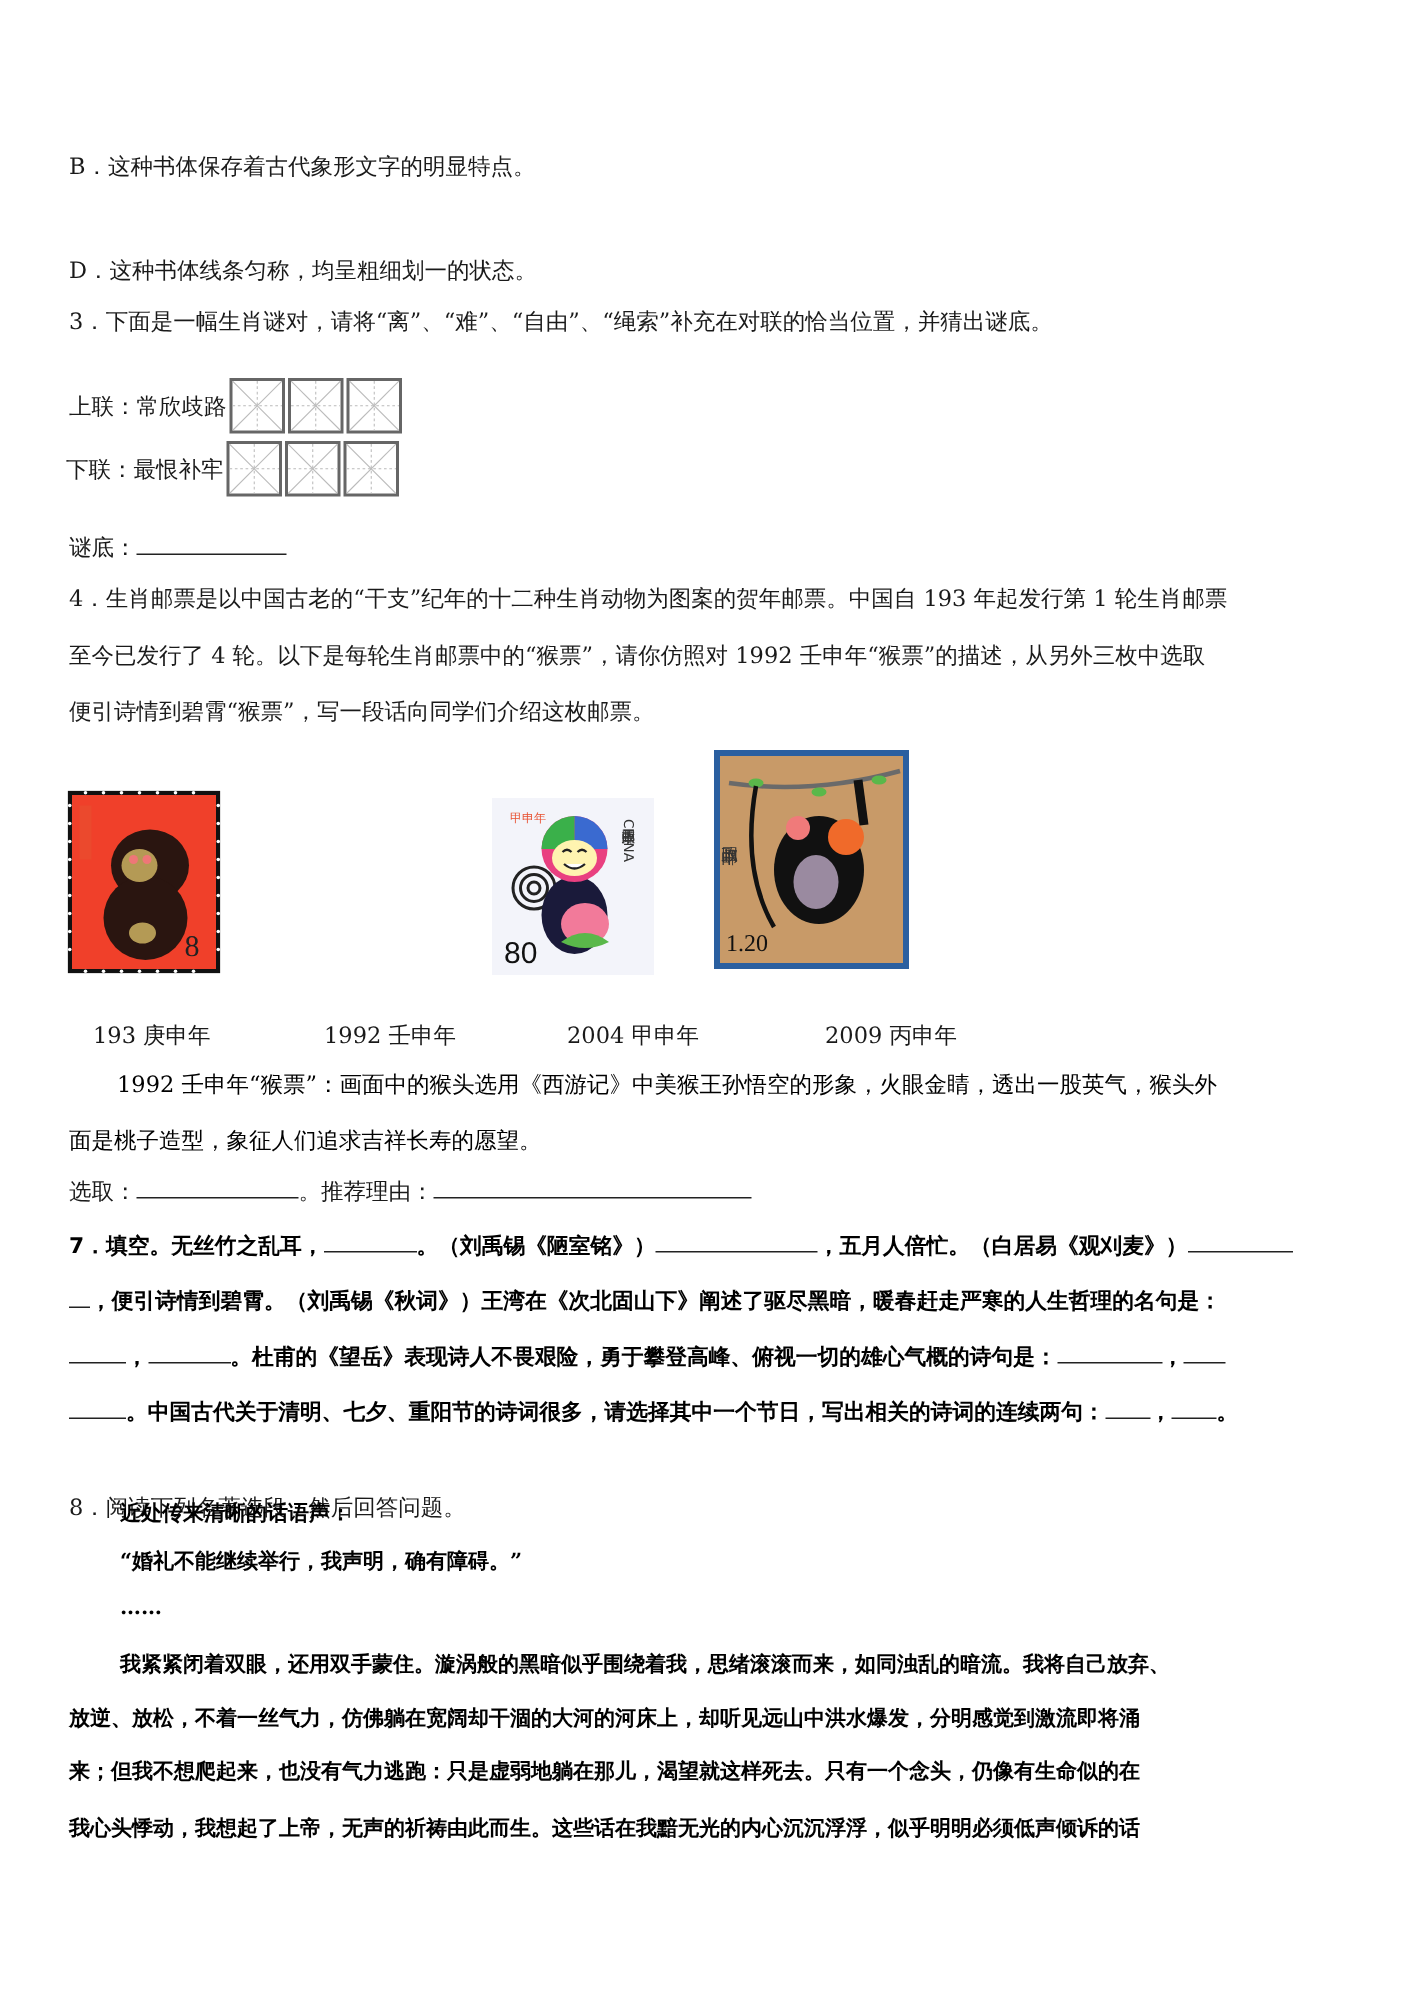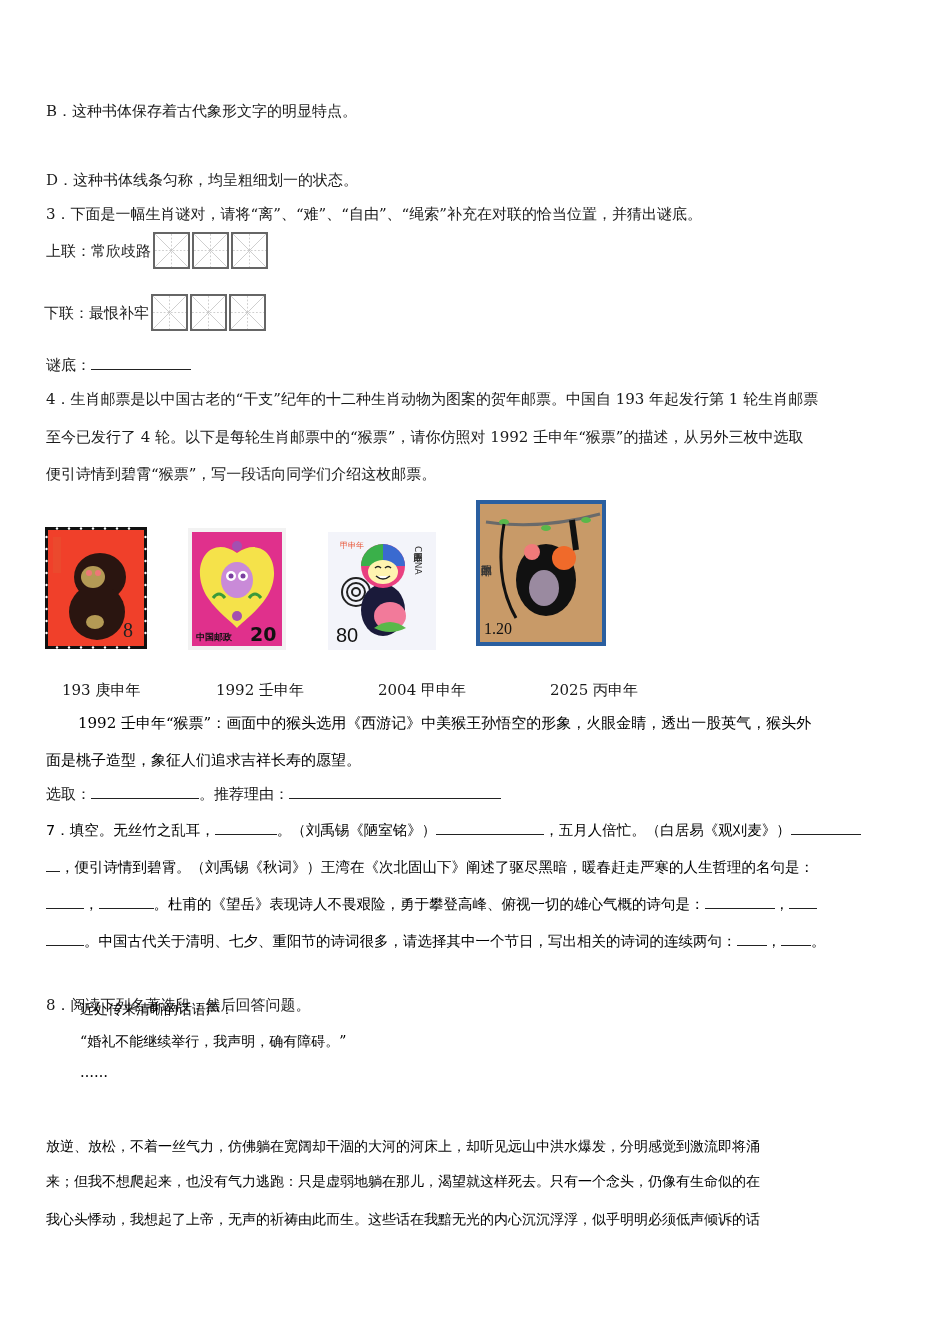--- a/index.html
+++ b/index.html
@@ -6,21 +6,21 @@
     body {
       width: 950px; height: 1344px; position: relative; overflow: hidden;
       font-family: "DejaVu Serif", "Liberation Serif", serif;
       color: #111;
     }
     .page { position: absolute; left: 0; top: 0; width: 950px; height: 1344px; }
     .line {
       position: absolute; left: 46px; font-size: 15px; line-height: 20px;
       white-space: nowrap; color: #1a1a1a;
     }
-    .bold { font-weight: normal; font-family: "DejaVu Sans", "Liberation Sans", sans-serif; color: #000; }
+    .bold { font-weight: bold; font-family: "DejaVu Sans", "Liberation Sans", sans-serif; color: #000; }
     .kai { font-family: "DejaVu Serif", "Liberation Serif", serif; color: #000; }
     .blank { display: inline-block; border-bottom: 1px solid #222; height: 14px; vertical-align: baseline; }
     .tian-row { position: absolute; display: flex; align-items: center; }
     .tian-label { font-size: 15px; line-height: 20px; margin-right: 2px; color: #1a1a1a; }
     .tian {
       width: 37px; height: 37px; border: 2px solid #666; margin-right: 2px;
       position: relative; box-sizing: border-box; background: #fff;
     }
     .tian svg { position: absolute; left: 0; top: 0; width: 100%; height: 100%; }
     .stamp { position: absolute; overflow: hidden; }
@@ -29,21 +29,21 @@
 </head>
 <body>
 
 <div class="page">
 
   <div class="line" style="top:101px">B．这种书体保存着古代象形文字的明显特点。</div>
   <div class="line" style="top:170px">D．这种书体线条匀称，均呈粗细划一的状态。</div>
 
   <div class="line" style="top:204px">3．下面是一幅生肖谜对，请将“离”、“难”、“自由”、“绳索”补充在对联的恰当位置，并猜出谜底。</div>
 
-  <div class="tian-row" style="left:46px; top:232px;">
+  <div class="tian-row" style="left:46px; top:252px;">
     <span class="tian-label">上联：常欣歧路</span>
     <div class="tian">
       <svg viewBox="0 0 37 37">
           <line x1="0" y1="0" x2="37" y2="37" stroke="#bbb" stroke-width="0.8"></line>
           <line x1="37" y1="0" x2="0" y2="37" stroke="#bbb" stroke-width="0.8"></line>
           <line x1="18.5" y1="0" x2="18.5" y2="37" stroke="#bbb" stroke-width="0.8" stroke-dasharray="2,2"></line>
           <line x1="0" y1="18.5" x2="37" y2="18.5" stroke="#bbb" stroke-width="0.8" stroke-dasharray="2,2"></line>
         </svg>
     </div>
     <div class="tian">
@@ -142,38 +142,20 @@
       <ellipse cx="52" cy="85" rx="28" ry="28" fill="#2a1510"></ellipse>
       <ellipse cx="48" cy="50" rx="12" ry="11" fill="#b49a55"></ellipse>
       <circle cx="44" cy="46" r="3" fill="#e77"></circle>
         <circle cx="53" cy="46" r="3" fill="#e77"></circle>
       <ellipse cx="50" cy="95" rx="9" ry="7" fill="#b49a55"></ellipse>
       <rect x="8" y="10" width="8" height="36" fill="#e85030" opacity="0.6"></rect>
       <text x="78" y="110" font-size="20" font-family="Liberation Serif, serif" fill="#222">8</text>
     </svg>
   </div>
 
-  <div class="stamp" style="left:188px; top:528px; width:98px; height:122px;">
-    <svg width="98" height="122" viewBox="0 0 98 122">
-      <rect width="98" height="122" fill="#f2f2f2"></rect>
-      <rect x="4" y="4" width="90" height="114" fill="#e0308c"></rect>
-      <path d="M49 25 C20 5, 0 40, 20 70 C30 85, 45 95, 49 100 C53 95, 68 85, 78 70 C98 40, 78 5, 49 25 Z" fill="#f5e24a"></path>
-      <ellipse cx="49" cy="52" rx="16" ry="18" fill="#c98ad8"></ellipse>
-      <circle cx="43" cy="48" r="5" fill="#fff"></circle>
-        <circle cx="55" cy="48" r="5" fill="#fff"></circle>
-      <circle cx="43" cy="48" r="2.5" fill="#7a3fa0"></circle>
-        <circle cx="55" cy="48" r="2.5" fill="#7a3fa0"></circle>
-      <circle cx="49" cy="18" r="5" fill="#a44fb0"></circle>
-      <circle cx="49" cy="88" r="5" fill="#a44fb0"></circle>
-      <path d="M25 70 q6 -8 12 0" stroke="#3a9a3a" stroke-width="3" fill="none"></path>
-      <path d="M61 70 q6 -8 12 0" stroke="#3a9a3a" stroke-width="3" fill="none"></path>
-      <text x="8" y="112" font-size="9" font-weight="bold" fill="#111" font-family="DejaVu Sans, sans-serif">中国邮政</text>
-      <text x="62" y="113" font-size="19" font-weight="bold" fill="#111" font-family="DejaVu Sans, sans-serif">20</text>
-    </svg>
-  </div>
 
   <div class="stamp" style="left:328px; top:532px; width:108px; height:118px;">
     <svg width="108" height="118" viewBox="0 0 108 118">
       <rect width="108" height="118" fill="#f3f4fa"></rect>
       <circle cx="28" cy="60" r="14" fill="none" stroke="#222" stroke-width="2"></circle>
       <circle cx="28" cy="60" r="9" fill="none" stroke="#222" stroke-width="2"></circle>
       <circle cx="28" cy="60" r="4" fill="none" stroke="#222" stroke-width="2"></circle>
       <ellipse cx="55" cy="78" rx="22" ry="26" fill="#1a1a3a"></ellipse>
       <circle cx="55" cy="34" r="22" fill="#e94080"></circle>
       <path d="M55 12 A22 22 0 0 1 77 34 L55 34 Z" fill="#3a6ad0"></path>
@@ -204,21 +186,21 @@
       <circle cx="56" cy="52" r="8" fill="#f07a7a"></circle>
       <path d="M96 20 L100 50" stroke="#111" stroke-width="6"></path>
       <text x="10" y="56" font-size="11" fill="#333" writing-mode="tb" font-family="DejaVu Sans, sans-serif">中国邮政</text>
       <text x="8" y="134" font-size="16" fill="#111" font-family="Liberation Serif, serif">1.20</text>
     </svg>
   </div>
 
   <div class="caption" style="left:62px">193 庚申年</div>
   <div class="caption" style="left:216px">1992 壬申年</div>
   <div class="caption" style="left:378px">2004 甲申年</div>
-  <div class="caption" style="left:550px">2025 丙申年</div>
+  <div class="caption" style="left:550px">2009 丙申年</div>
 
   <div class="line kai" style="top:713px; left:78px;">1992 壬申年“猴票”：画面中的猴头选用《西游记》中美猴王孙悟空的形象，火眼金睛，透出一股英气，猴头外</div>
   <div class="line kai" style="top:750px;">面是桃子造型，象征人们追求吉祥长寿的愿望。</div>
 
   <div class="line" style="top:784px">
     <span>选取：</span><span class="blank" style="width:108px"></span><span>。推荐理由：</span><span class="blank" style="width:212px"></span>
   </div>
 
   <div class="line bold" style="top:820px; font-size:14.5px;">
     <span>7．填空。无丝竹之乱耳，</span><span class="blank" style="width:62px"></span><span>。（刘禹锡《陋室铭》）</span><span class="blank" style="width:108px"></span><span>，五月人倍忙。（白居易《观刈麦》）</span><span class="blank" style="width:70px"></span>
@@ -231,17 +213,18 @@
   </div>
   <div class="line bold" style="top:931px; font-size:14.5px;">
     <span class="blank" style="width:38px"></span><span>。中国古代关于清明、七夕、重阳节的诗词很多，请选择其中一个节日，写出相关的诗词的连续两句：</span><span class="blank" style="width:30px"></span><span>，</span><span class="blank" style="width:30px"></span><span>。</span>
   </div>
 
   <div class="line" style="top:995px">8．阅读下列名著选段，然后回答问题。</div>
   <div class="line kai bold" style="top:999px; left:80px; font-size:14px;">近处传来清晰的话语声：</div>
   <div class="line kai bold" style="top:1031px; left:80px; font-size:14px;">“婚礼不能继续举行，我声明，确有障碍。”</div>
   <div class="line kai bold" style="top:1062px; left:80px; font-size:14px;">……</div>
 
+  <div class="line kai bold" style="top:1100px; left:80px; font-size:14px;">我紧紧闭着双眼，还用双手蒙住。漩涡般的黑暗似乎围绕着我，思绪滚滚而来，如同浊乱的暗流。我将自己放弃、</div>
   <div class="line kai bold" style="top:1136px; font-size:14px;text-align:center;">放逆、放松，不着一丝气力，仿佛躺在宽阔却干涸的大河的河床上，却听见远山中洪水爆发，分明感觉到激流即将涌</div>
   <div class="line kai bold" style="top:1171px; font-size:14px;">来；但我不想爬起来，也没有气力逃跑：只是虚弱地躺在那儿，渴望就这样死去。只有一个念头，仍像有生命似的在</div>
   <div class="line kai bold" style="top:1209px; font-size:14px;">我心头悸动，我想起了上帝，无声的祈祷由此而生。这些话在我黯无光的内心沉沉浮浮，似乎明明必须低声倾诉的话</div>
 
 </div>
 
 </body></html>

